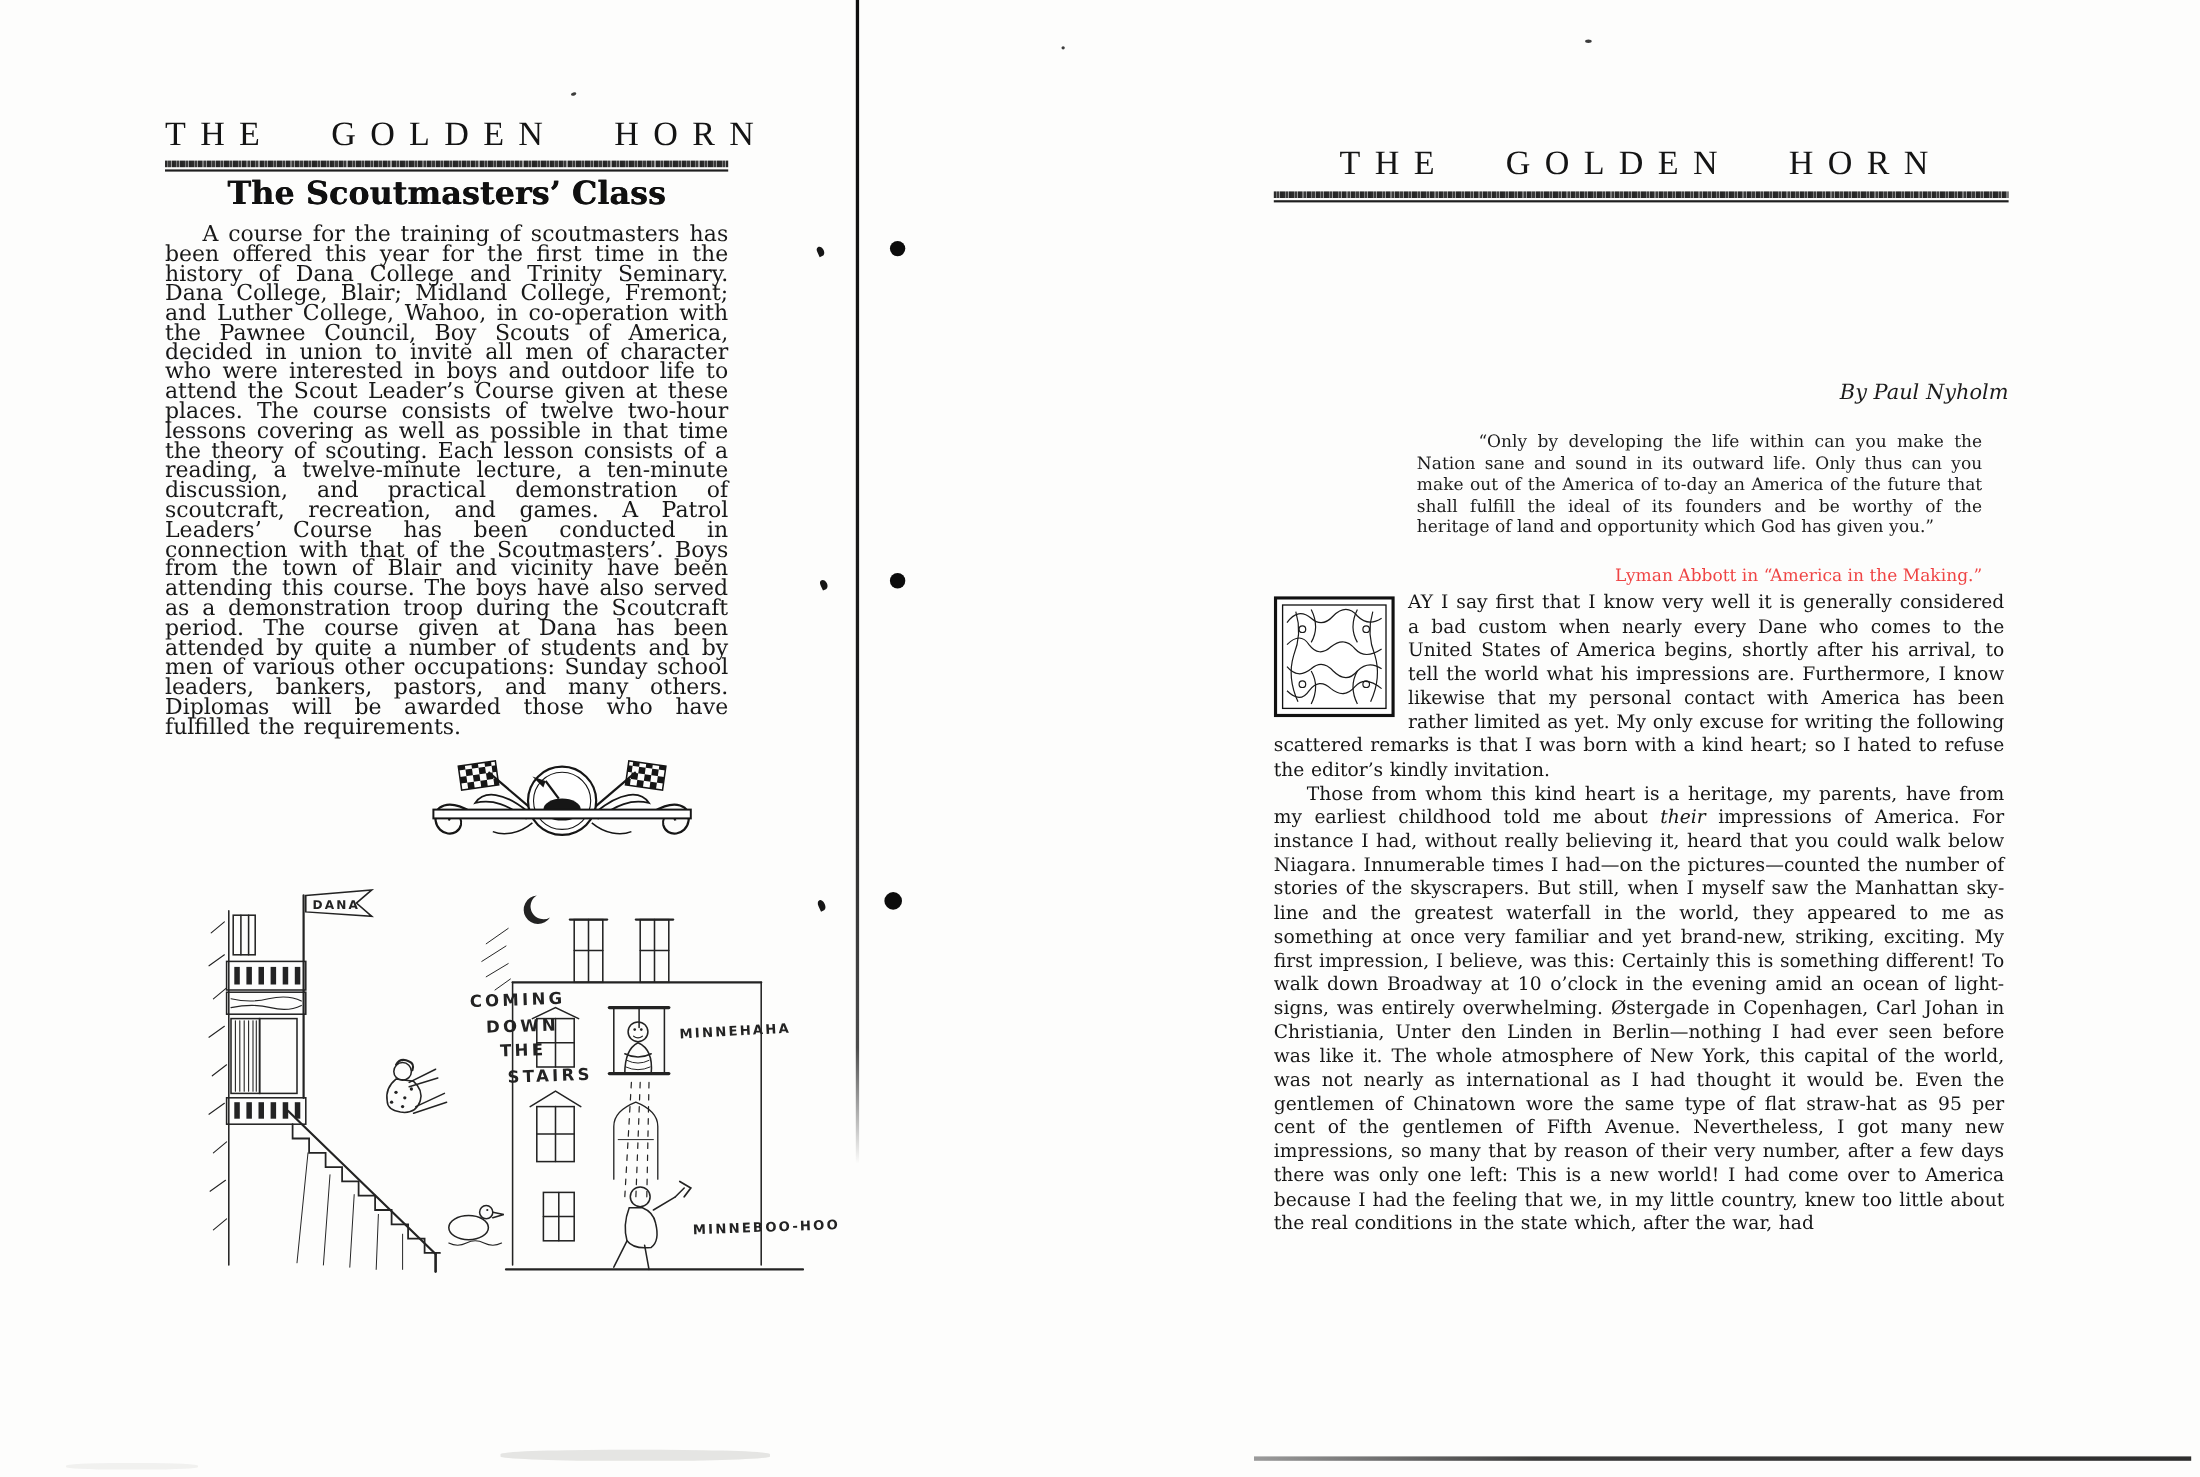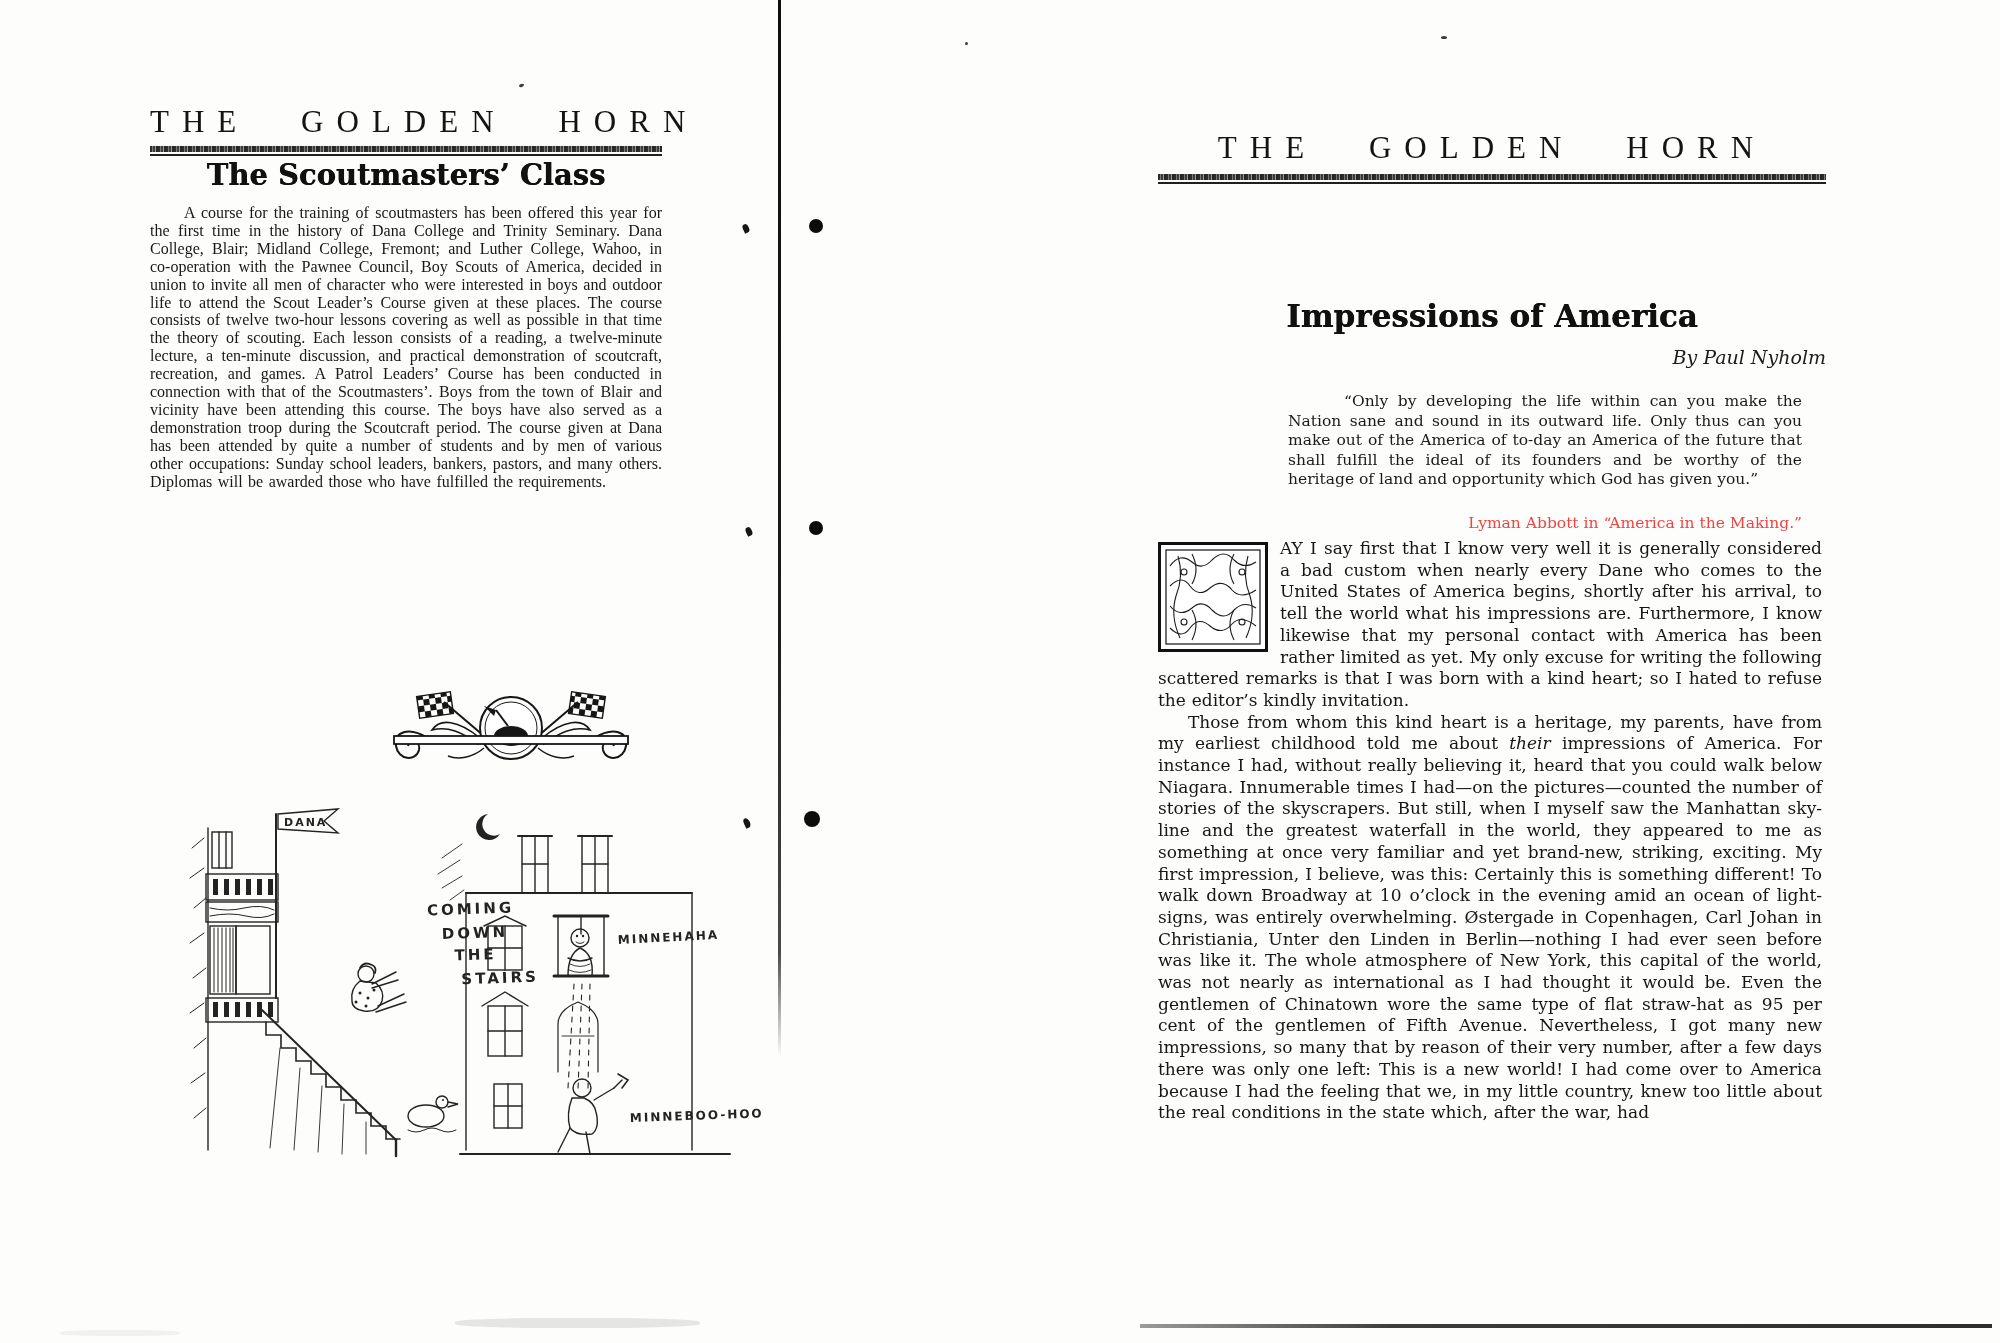--- a/index.html
+++ b/index.html
@@ -22,22 +22,22 @@
   
   .blackletter{
     font-family:"DejaVu Serif", serif;font-weight:bold;color:#101010;
     text-shadow:0.4px 0 0 #101010;
   }
   .article-title{ text-align:center;font-size:29px;}
   .article-title-lg{ text-align:center;font-size:31px;}
   .byline{text-align:right;font-style:italic;font-size:19px;color:#1c1c1c;}
   
   .bodytext{
-    font-size:16px;line-height:17.9px;text-align:justify;
-    text-indent:34px;word-spacing:1.5px;color:#181818;font-family:Liberation Serif, serif;
+    font-size:20px;line-height:17.9px;text-align:justify;
+    text-indent:34px;word-spacing:1.5px;color:#181818;
   }
   .bodytext-lg{
     font-size:17px;line-height:21.7px;text-align:justify;
     word-spacing:0.5px;color:#161616;
   }
   .indent30{text-indent:30px;}
   .epigraph{
     font-size:15.5px;line-height:19.6px;text-align:justify;
     text-indent:56px;color:#1b1b1b;
   }
@@ -287,21 +287,20 @@
 </div>
 
 <div class="abs" style="left:782px;top:0;width:1218px;height:1343px;">
 
   <div class="abs masthead" style="left:376px;top:130px;width:668px;">THE GOLDEN HORN</div>
   <div class="abs" style="left:376px;top:174px;width:668px;">
     <div class="rule-band"></div>
     <div class="rule-line"></div>
   </div>
 
-  <div class="abs blackletter article-title-lg" style="left:376px;top:298px;width:668px;">Impressions of America</div>
   <div class="abs byline" style="left:376px;top:346px;width:668px;">By Paul Nyholm</div>
 
   <p class="abs epigraph" style="left:506px;top:392px;width:514px;margin:0;">“Only by developing the life within can you make the Nation sane and sound in its outward life. Only thus can you make out of the America of to-day an America of the future that shall fulfill the ideal of its founders and be worthy of the heritage of land and opportunity which God has given you.”</p>
   <div class="abs epigraph-attr" style="left:506px;top:512px;width:514px;">Lyman Abbott in “America in the Making.”</div>
 
   <div class="abs" style="left:376px;top:538px;width:664px;">
     <div class="dropcap">
       <svg width="110" height="110" viewBox="0 0 110 110">
         <rect x="1.5" y="1.5" width="107" height="107" fill="#ffffff" stroke="#111111" stroke-width="3"></rect>
         <rect x="8" y="8" width="94" height="94" fill="none" stroke="#111111" stroke-width="1.2"></rect>

